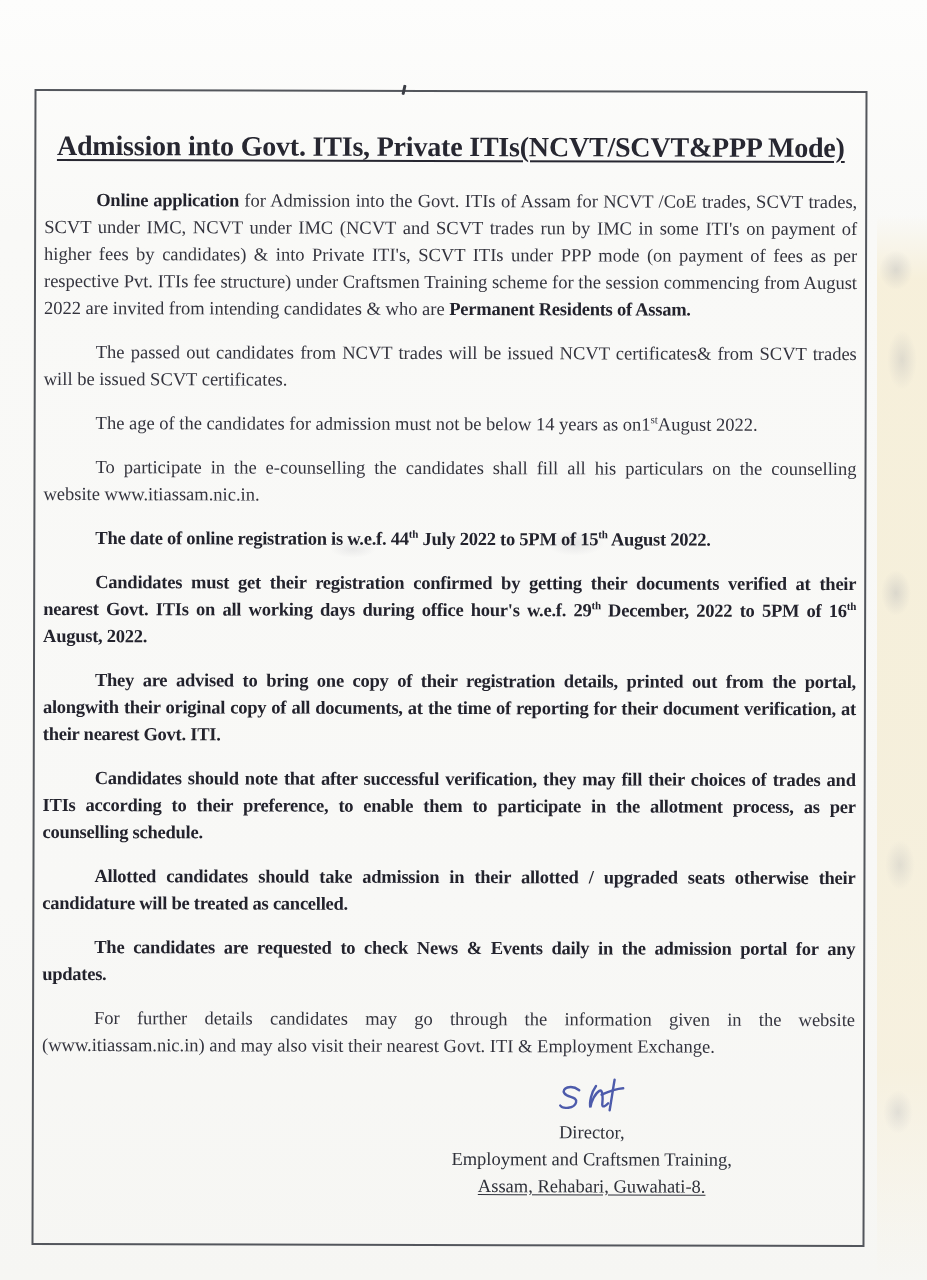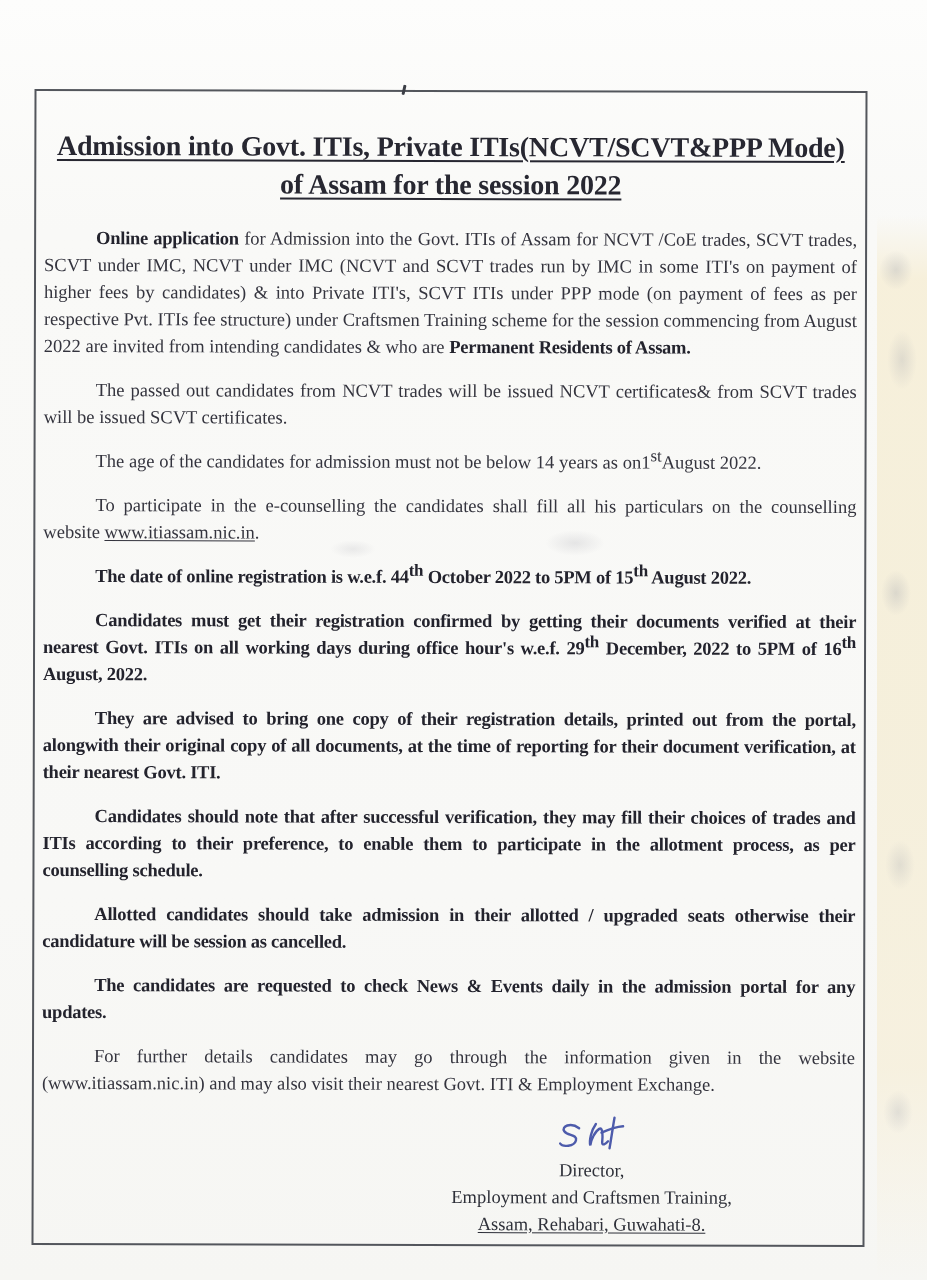--- a/index.html
+++ b/index.html
@@ -39,22 +39,22 @@
     margin:6px 6px 22px 6px;text-align:center;
     font-size:28px;line-height:38px;font-weight:bold;color:#272731;
     text-decoration:underline;text-decoration-thickness:2.4px;text-underline-offset:4px;
     letter-spacing:-0.2px;
   }
   .body-text p{
     margin:0 0 17px 0;text-align:justify;text-indent:52px;
     font-size:18.5px;line-height:27px;color:#34343e;
   }
   .body-text .b{font-weight:bold;color:#23232d;letter-spacing:-0.25px;}
-  .body-text .u{text-decoration:underline;text-underline-offset:2px;}
-  .body-text sup{font-size:17px;line-height:0;vertical-align:super;}
+  .body-text .u{text-underline-offset:2px;}
+  .body-text sup{font-size:11px;line-height:0;vertical-align:super;}
   .signature{
     width:430px;margin:4px 48px 0 auto;text-align:center;color:#2e3039;
   }
   .scribble{display:block;margin:0 auto -2px auto;transform:rotate(-4deg);}
   .sig-line{font-size:18.5px;line-height:27px;}
   .sig-line.last{text-decoration:underline;text-underline-offset:2px;}
 </style>
 </head>
 <body>
 
@@ -65,33 +65,32 @@
 <div class="smudge s4"></div>
 <div class="smudge s5"></div>
 <div class="smudge s6"></div>
 <div class="smudge s7"></div>
 
 <div class="border-box">
   <div class="tick"></div>
 
   <h1 class="title">
     <span>Admission into Govt. ITIs, Private ITIs(NCVT/SCVT&amp;PPP Mode)</span><br>
-    <span>of Assam for the session 2022</span>
   </h1>
 
   <div class="body-text">
     <p><span class="b">Online application</span><span> for Admission into the Govt. ITIs of Assam for NCVT /CoE trades, SCVT trades, SCVT under IMC, NCVT under IMC (NCVT and SCVT trades run by IMC in some ITI's on payment of higher fees by candidates) &amp; into Private ITI's, SCVT ITIs under PPP mode (on payment of fees as per respective Pvt. ITIs fee structure) under Craftsmen Training scheme for the session commencing from August 2022 are invited from intending candidates &amp; who are </span><span class="b">Permanent Residents of Assam.</span></p>
     <p><span>The passed out candidates from NCVT trades will be issued NCVT certificates&amp; from SCVT trades will be issued SCVT certificates.</span></p>
     <p><span>The age of the candidates for admission must not be below 14 years as on1</span><sup>st</sup><span>August 2022.</span></p>
     <p><span>To participate in the e-counselling the candidates shall fill all his particulars on the counselling website </span><span class="u">www.itiassam.nic.in</span><span>.</span></p>
-    <p><span class="b">The date of online registration is w.e.f. 44</span><sup class="b">th</sup><span class="b"> October 2022 to 5PM of 15</span><sup class="b">th</sup><span class="b"> August 2022.</span></p>
+    <p><span class="b">The date of online registration is w.e.f. 44</span><sup class="b">th</sup><span class="b"> July 2022 to 5PM of 15</span><sup class="b">th</sup><span class="b"> August 2022.</span></p>
     <p><span class="b">Candidates must get their registration confirmed by getting their documents verified at their nearest Govt. ITIs on all working days during office hour's w.e.f. 29</span><sup class="b">th</sup><span class="b"> December, 2022 to 5PM of 16</span><sup class="b">th</sup><span class="b"> August, 2022.</span></p>
     <p><span class="b">They are advised to bring one copy of their registration details, printed out from the portal, alongwith their original copy of all documents, at the time of reporting for their document verification, at their nearest Govt. ITI.</span></p>
     <p><span class="b">Candidates should note that after successful verification, they may fill their choices of trades and ITIs according to their preference, to enable them to participate in the allotment process, as per counselling schedule.</span></p>
-    <p><span class="b">Allotted candidates should take admission in their allotted / upgraded seats otherwise their candidature will be session as cancelled.</span></p>
+    <p><span class="b">Allotted candidates should take admission in their allotted / upgraded seats otherwise their candidature will be treated as cancelled.</span></p>
     <p><span class="b">The candidates are requested to check News &amp; Events daily in the admission portal for any updates.</span></p>
     <p><span>For further details candidates may go through the information given in the website (www.itiassam.nic.in) and may also visit their nearest Govt. ITI &amp; Employment Exchange.</span></p>
   </div>
 
   <div class="signature">
     <svg class="scribble" width="84" height="44" viewBox="0 0 84 44" aria-hidden="true">
       <g fill="none" stroke="#4d5bab" stroke-width="2.4" stroke-linecap="round">
         <path d="M30 12 C22 5, 12 9, 15 14 C18 19, 28 18, 26 24 C24 30, 12 30, 10 26"></path>
         <path d="M47 9 C42 15, 39 25, 40 30 C41 24, 46 16, 50 14 C54 12, 53 22, 52 28 C52 31, 55 30, 58 27"></path>
         <path d="M66 4 C64 12, 61 26, 59 34"></path>

